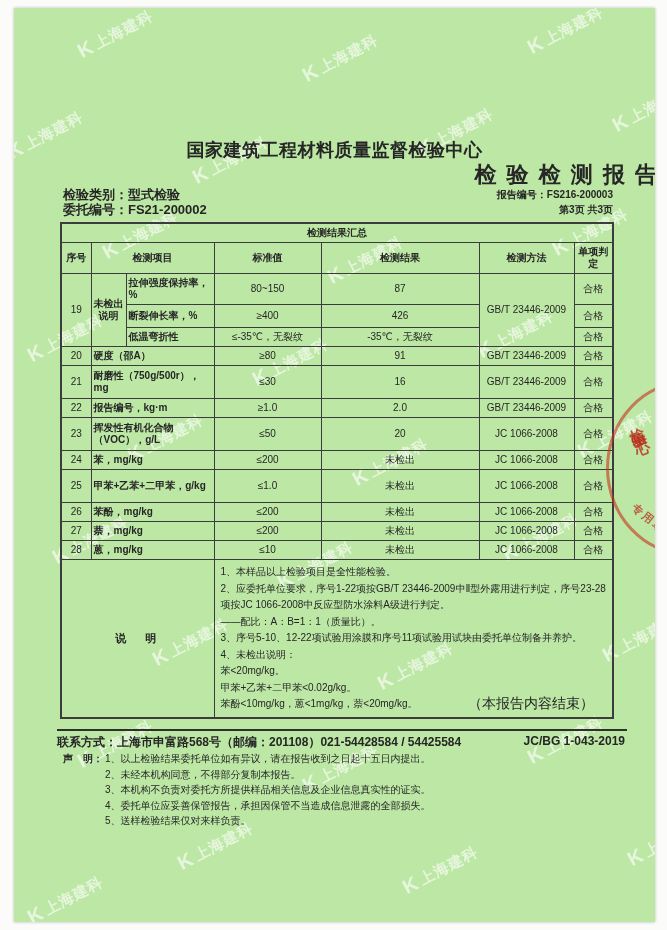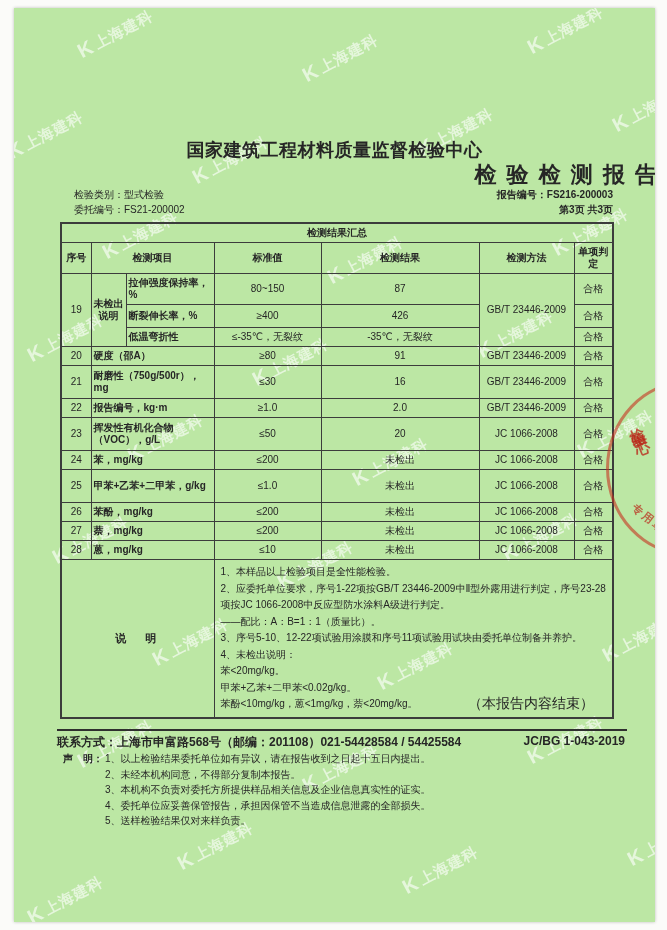--- a/index.html
+++ b/index.html
@@ -20,21 +20,21 @@
     letter-spacing:1px;white-space:nowrap;user-select:none;
   }
   .wm .wm-logo{font-style:normal;font-size:20px;margin-right:3px;vertical-align:-1px;}
   .wm i{font-style:normal;}
   
   .content{position:absolute;left:0;top:0;width:100%;height:100%;z-index:2;}
   .org-title{position:absolute;top:130px;left:0;width:100%;text-align:center;
     font-size:18px;font-weight:bold;letter-spacing:.5px;}
   .report-title{position:absolute;top:152px;left:4px;width:100%;text-align:right;
     font-size:22px;font-weight:bold;letter-spacing:2px;}
-  .meta-left{position:absolute;left:60px;top:179px;font-size:10px;font-weight:normal;line-height:15px;}
+  .meta-left{position:absolute;left:49px;top:179px;font-size:13px;font-weight:bold;line-height:15px;}
   .meta-right{position:absolute;right:42px;top:179px;font-size:10px;font-weight:bold;line-height:15px;text-align:right;}
   
   .tbl-wrap{position:absolute;left:46px;top:214px;}
   table{border-collapse:collapse;table-layout:fixed;width:552px;font-size:10px;
     border:2px solid #3c3c3c;}
   td{border:1px solid #3c3c3c;text-align:center;vertical-align:middle;
     padding:1px 2px;line-height:12px;overflow:hidden;}
   tr.t-title td{height:16px;font-weight:bold;}
   tr.t-head td{height:28px;font-weight:bold;}
   td.item{text-align:left;font-weight:bold;}

